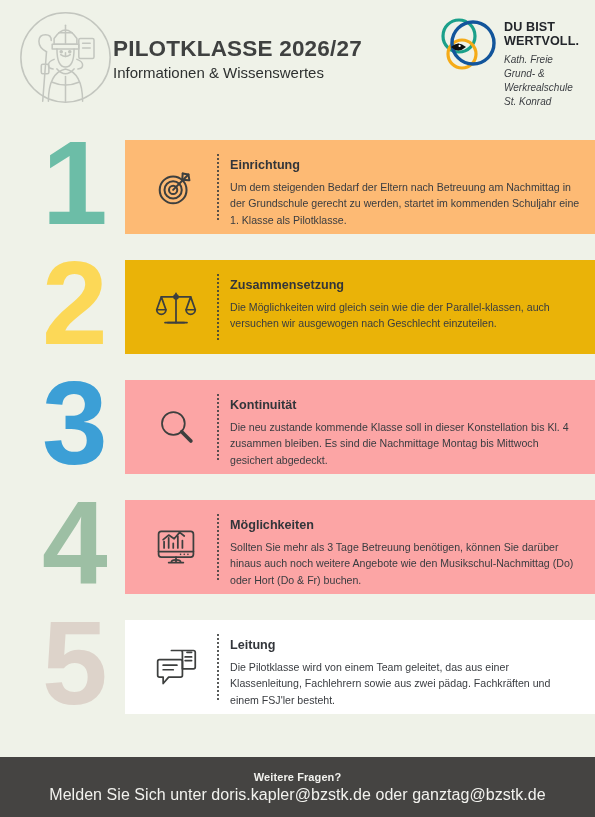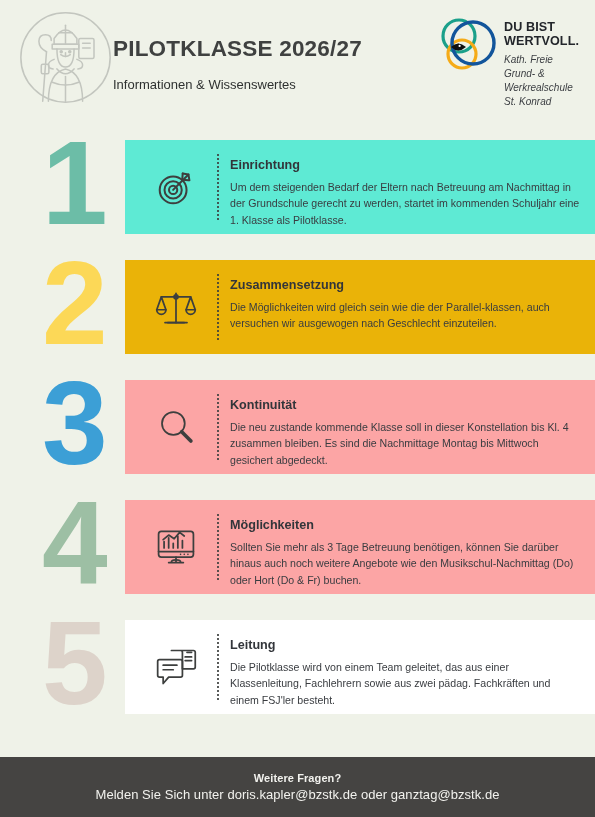--- a/index.html
+++ b/index.html
@@ -50,25 +50,25 @@
   .title-main {
     font-size: 22.5px;
     font-weight: bold;
     letter-spacing: 0.2px;
     color: #3f4140;
     line-height: 1.12;
     white-space: nowrap;
   }
 
   .title-sub {
-    font-size: 13px;
+    font-size: 15px;
     font-weight: normal;
     color: #2e3130;
     line-height: 1.35;
-    margin-top: 15px;
+    margin-top: 2px;
     white-space: nowrap;
   }
 
   .brand {
     position: absolute;
     left: 437px;
     top: 16px;
     width: 170px;
     height: 86px;
   }
@@ -196,21 +196,21 @@
   }
 
   .footer-line1 {
     font-size: 11px;
     font-weight: bold;
     color: #f2f2ee;
     letter-spacing: 0.1px;
   }
 
   .footer-line2 {
-    font-size: 13px;
+    font-size: 16px;
     color: #f2f2ee;
     letter-spacing: 0.05px;
   }
 </style>
 </head>
 <body>
 
 <div class="page">
 
   <div class="header">
@@ -276,21 +276,21 @@
           <div>St. Konrad</div>
         </div>
       </div>
     </div>
   </div>
 
   <div class="sections">
 
     <div class="row">
       <div class="bignum" style="color:#6cbda7">1</div>
-      <div class="bar" style="background:#5eead4">
+      <div class="bar" style="background:#fdba74">
         <div class="icon-holder">
           <svg viewBox="0 0 48 48" width="46" height="46">
             <g fill="none" stroke="#3d3f3e" stroke-width="2.1" stroke-linecap="round" stroke-linejoin="round">
               <circle cx="21" cy="27" r="14"></circle>
               <circle cx="21" cy="27" r="9"></circle>
               <circle cx="21" cy="27" r="4.3"></circle>
               <path d="M21 27 L37 11"></path>
               <path d="M31 10 L37 11 L38 17"></path>
               <path d="M31 10 L30.5 16.5 L37 17"></path>
             </g>

